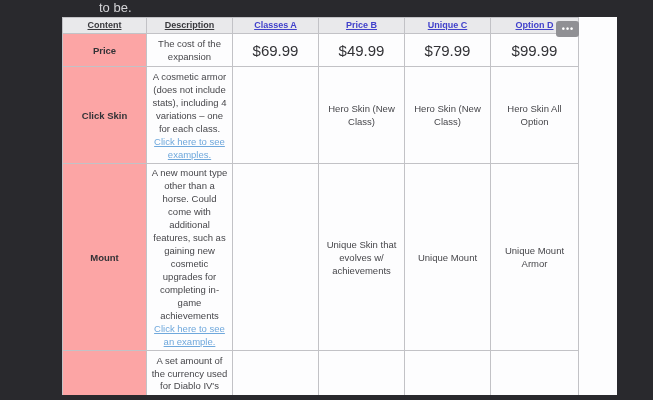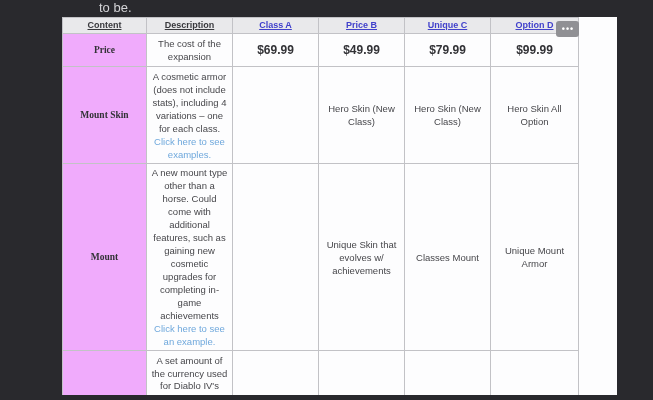--- a/index.html
+++ b/index.html
@@ -52,37 +52,37 @@
     font-size: 9px;
     font-weight: bold;
     color: #38383c;
     text-decoration: underline;
     padding: 1px 2px;
   }
   tr.hdr th.opt {
     color: #4141cb;
   }
   td.rowhead {
-    background: #f0abfc;
+    background: #fca5a5;
     font-weight: bold;
     color: #323236;
-    font-family: Liberation Serif, serif;
   }
   tr.r-price { height: 33px; }
   tr.r-hero  { height: 97px; }
   tr.r-mount { height: 159px; }
   tr.r-plat  { height: 126px; }
   tr.r-price td.optcell {
-    font-weight: bold;
+    font-weight: normal;
     color: #323236;
-    font-size: 12px;
+    font-size: 15px;
   }
   .desc-link {
     color: #6fa8dc;
     cursor: pointer;
+    text-decoration: underline;
   }
   tr.r-plat td.desc {
     vertical-align: top;
     padding-top: 4px;
     line-height: 12.5px;
   }
   .more-btn {
     position: absolute;
     left: 556px;
     top: 21px;
@@ -116,56 +116,56 @@
         <col style="width:86px">
         <col style="width:86px">
       <col style="width:86px">
         <col style="width:86px">
         <col style="width:88px">
     </colgroup>
     <tbody>
         <tr class="hdr">
       <th>Content</th>
       <th>Description</th>
-      <th class="opt">Class A</th>
+      <th class="opt">Classes A</th>
       <th class="opt">Price B</th>
       <th class="opt">Unique C</th>
       <th class="opt">Option D</th>
     </tr>
 
     <tr class="r-price">
       <td class="rowhead">Price</td>
       <td class="desc">The cost of the expansion</td>
       <td class="optcell">$69.99</td>
       <td class="optcell">$49.99</td>
       <td class="optcell">$79.99</td>
       <td class="optcell">$99.99</td>
     </tr>
 
     <tr class="r-hero">
-      <td class="rowhead">Mount Skin</td>
+      <td class="rowhead">Click Skin</td>
       <td class="desc">
         <span>A cosmetic armor (does not include stats), including 4 variations – one for each class.</span>
         <span class="desc-link">Click here to see examples.</span>
       </td>
       <td class="optcell"></td>
       <td class="optcell">Hero Skin (New Class)</td>
       <td class="optcell">Hero Skin (New Class)</td>
       <td class="optcell">Hero Skin All Option</td>
     </tr>
 
     <tr class="r-mount">
       <td class="rowhead">Mount</td>
       <td class="desc">
         <span>A new mount type other than a horse. Could come with additional features, such as gaining new cosmetic upgrades for completing in-game achievements</span>
         <span class="desc-link">Click here to see an example.</span>
       </td>
       <td class="optcell"></td>
       <td class="optcell">Unique Skin that evolves w/ achievements</td>
-      <td class="optcell">Classes Mount</td>
+      <td class="optcell">Unique Mount</td>
       <td class="optcell">Unique Mount Armor</td>
     </tr>
 
     <tr class="r-plat">
       <td class="rowhead">Platinum (instant)</td>
       <td class="desc">A set amount of the currency used for Diablo IV's cosmetic shop will be issued to your</td>
       <td class="optcell">2000 ($20 Value)</td>
       <td class="optcell">1000 ($10 Value)</td>
       <td class="optcell">3000 ($30 Value)</td>
       <td class="optcell"></td>

